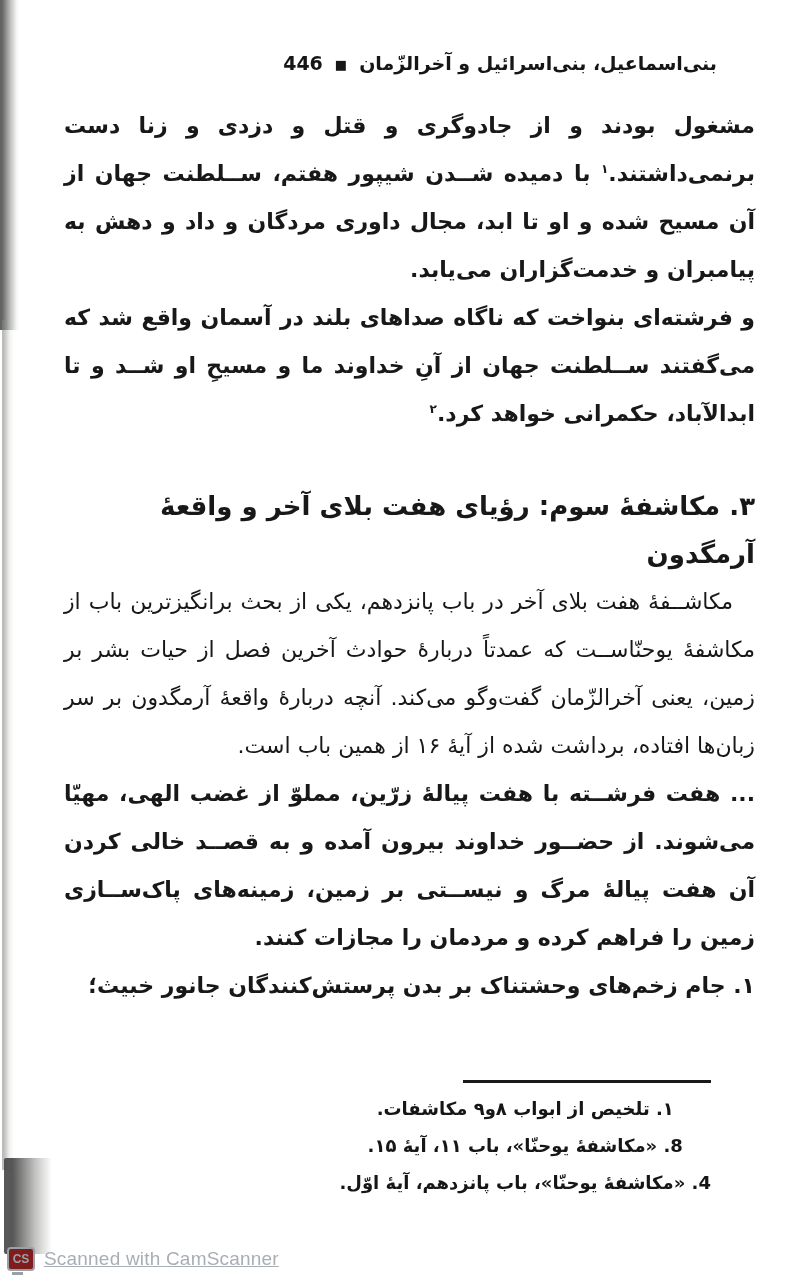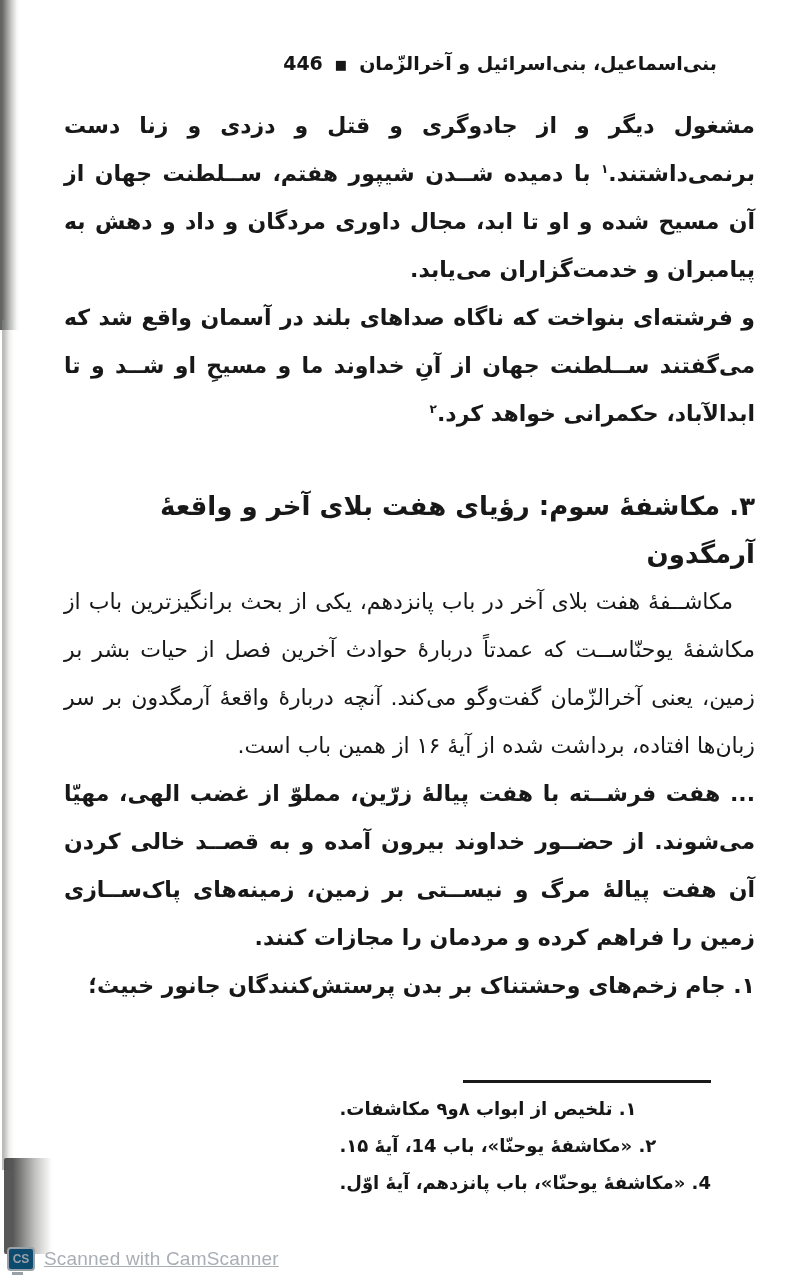--- a/index.html
+++ b/index.html
@@ -59,21 +59,21 @@
   .page-body sup {
     font-size: 0.55em;
     vertical-align: super;
     line-height: 0;
     font-weight: bold;
   }
 
   
   .footnotes {
     position: absolute; top: 1080px; right: 98px;
-    direction: rtl; text-align: left;
+    direction: rtl; text-align: center;
     font-size: 18px; font-weight: bold;
     line-height: 37px;
     color: #161616;
   }
   .footnote-rule {
     width: 248px; height: 3px; background: #1a1a1a;
     margin-bottom: 7px;
   }
 
   
@@ -83,21 +83,21 @@
     direction: ltr;
     font-family: "Liberation Sans", sans-serif;
     color: #a9aeb5;
   }
   .cs-badge {
     width: 24px; height: 20px;
     border: 2px solid #9aa0a7; border-radius: 4px;
     display: flex; align-items: center; justify-content: center;
     font-size: 12px; font-weight: bold; color: #9aa0a7;
     position: relative;
-    background: #0c4a6e;
+    background: #7f1d1d;
   }
   .cs-badge::after {
     content: "";
     position: absolute; bottom: -6px; left: 3px;
     width: 11px; height: 3px; background: #9aa0a7;
   }
   .watermark-text { font-size: 19px; letter-spacing: 0.2px; text-decoration: underline; }
 </style>
 </head>
 <body>
@@ -106,31 +106,31 @@
 <div class="scan-strip-mid"></div>
 <div class="scan-strip-bottom"></div>
 
 <header class="page-header">
   <span>بنی‌اسماعیل، بنی‌اسرائیل و آخرالزّمان</span>
   <span class="marker">■</span>
   <span>446</span>
 </header>
 
 <main class="page-body">
-  <p class="q"><span>مشغول دیگر و از جادوگری و قتل و دزدی و زنا دست برنمی‌داشتند.</span><sup>۱</sup><span> با دمیده شــدن شیپور هفتم، ســلطنت جهان از آن مسیح شده و او تا ابد، مجال داوری مردگان و داد و دهش به پیامبران و خدمت‌گزاران می‌یابد.</span></p>
+  <p class="q"><span>مشغول بودند و از جادوگری و قتل و دزدی و زنا دست برنمی‌داشتند.</span><sup>۱</sup><span> با دمیده شــدن شیپور هفتم، ســلطنت جهان از آن مسیح شده و او تا ابد، مجال داوری مردگان و داد و دهش به پیامبران و خدمت‌گزاران می‌یابد.</span></p>
   <p class="q"><span>و فرشته‌ای بنواخت که ناگاه صداهای بلند در آسمان واقع شد که می‌گفتند ســلطنت جهان از آنِ خداوند ما و مسیحِ او شــد و تا ابدالآباد، حکمرانی خواهد کرد.</span><sup>۲</sup></p>
   <h2>۳. مکاشفهٔ سوم: رؤیای هفت بلای آخر و واقعهٔ آرمگدون</h2>
   <p class="indent">مکاشــفهٔ هفت بلای آخر در باب پانزدهم، یکی از بحث برانگیزترین باب از مکاشفهٔ یوحنّاســت که عمدتاً دربارهٔ حوادث آخرین فصل از حیات بشر بر زمین، یعنی آخرالزّمان گفت‌وگو می‌کند. آنچه دربارهٔ واقعهٔ آرمگدون بر سر زبان‌ها افتاده، برداشت شده از آیهٔ ۱۶ از همین باب است.</p>
   <p class="q">... هفت فرشــته با هفت پیالهٔ زرّین، مملوّ از غضب الهی، مهیّا می‌شوند. از حضــور خداوند بیرون آمده و به قصــد خالی کردن آن هفت پیالهٔ مرگ و نیســتی بر زمین، زمینه‌های پاک‌ســازی زمین را فراهم کرده و مردمان را مجازات کنند.</p>
   <p class="q">۱. جام زخم‌های وحشتناک بر بدن پرستش‌کنندگان جانور خبیث؛</p>
 </main>
 
 <section class="footnotes">
   <div class="footnote-rule"></div>
   <div>۱. تلخیص از ابواب ۸و۹ مکاشفات.</div>
-  <div>۲. «مکاشفهٔ یوحنّا»، باب 14، آیهٔ ۱۵.</div>
+  <div>8. «مکاشفهٔ یوحنّا»، باب ۱۱، آیهٔ ۱۵.</div>
   <div>4. «مکاشفهٔ یوحنّا»، باب پانزدهم، آیهٔ اوّل.</div>
 </section>
 
 <div class="watermark">
   <span class="cs-badge">CS</span>
   <span class="watermark-text">Scanned with CamScanner</span>
 </div>
 
 </body></html>

